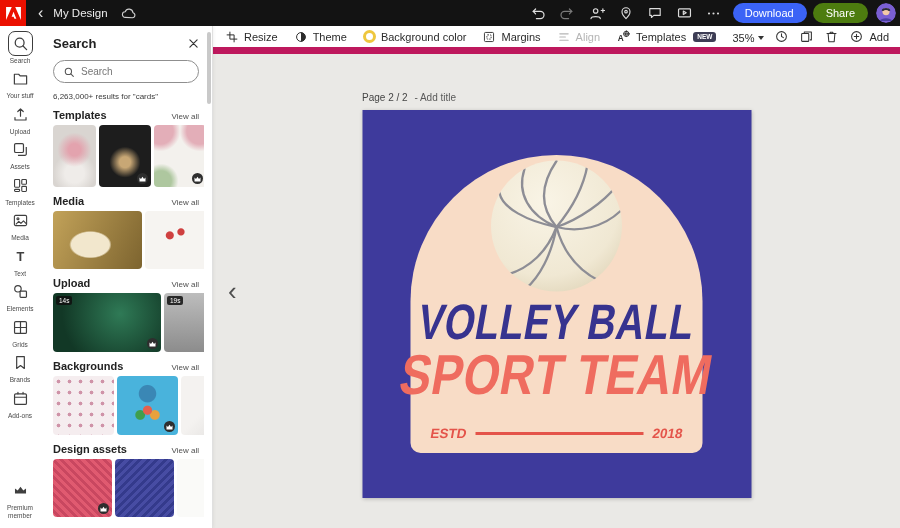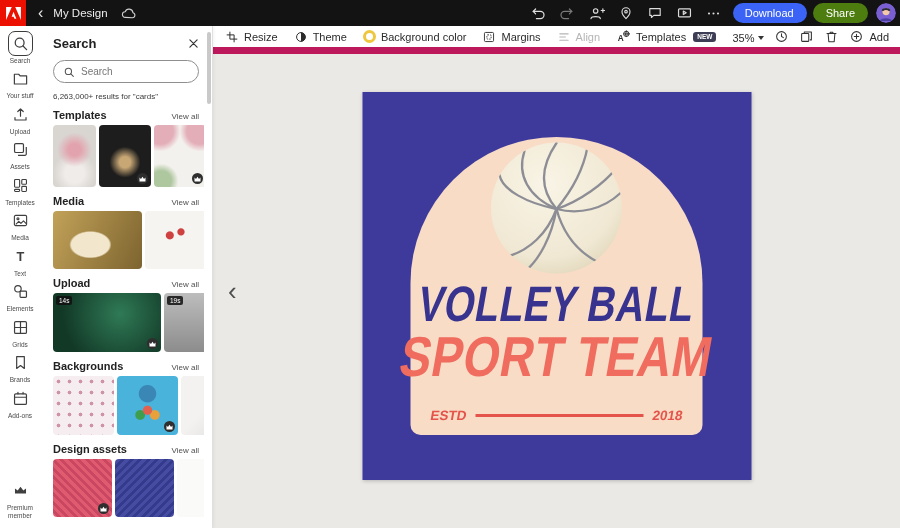--- a/index.html
+++ b/index.html
@@ -460,20 +460,24 @@
               <path d="M10 7v6M7 10h6"></path>
             </svg>
           <span>Add</span>
         </span>
       </span>
     </div>
 
     <div class="canvas-area">
       <span class="prev">‹</span>
       <div class="canvas-wrap">
+        <div class="page-ind">
+          <span>Page 2 / 2</span>
+          <span class="hint">- Add title</span>
+        </div>
         <div class="page" style="background: rgb(62, 58, 156);">
           <div class="arch" style="background: rgb(248, 220, 198);"></div>
           <svg class="ball" viewBox="0 0 138 138">
             <defs>
               <radialGradient id="ballg" cx="42%" cy="32%" r="80%">
                 <stop offset="0%" stop-color="#f9f4e6"></stop>
                 <stop offset="70%" stop-color="#f0e8d3"></stop>
                 <stop offset="100%" stop-color="#ddd1b4"></stop>
               </radialGradient>
               <clipPath id="ballc">

